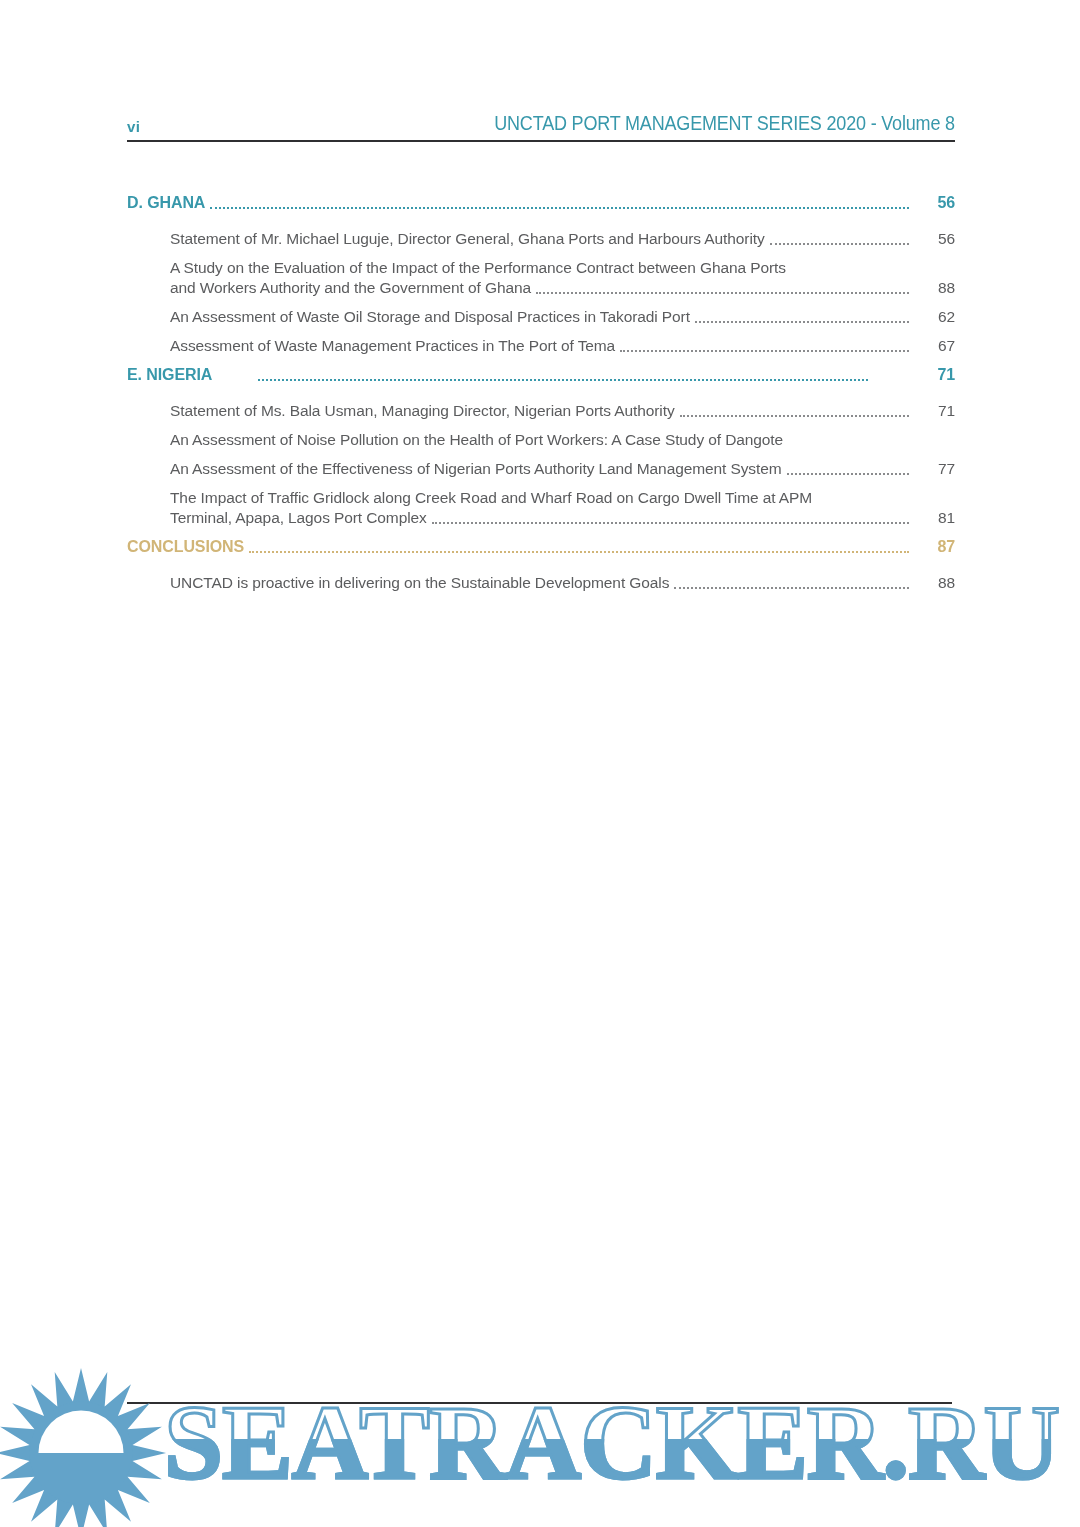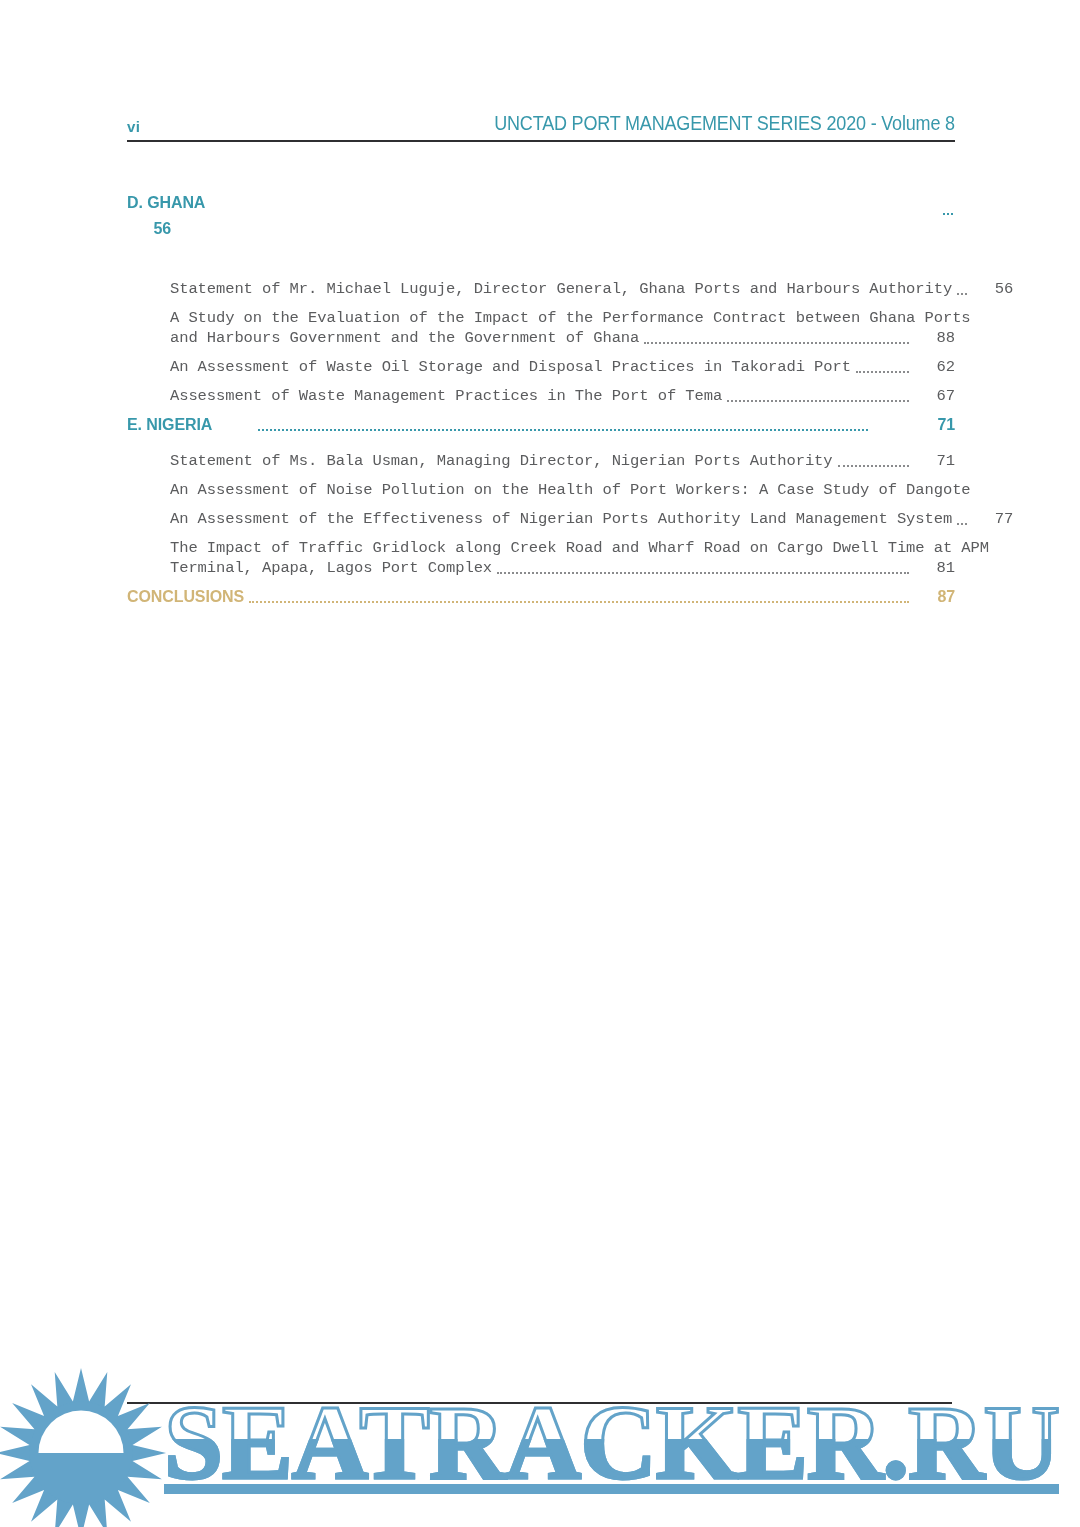--- a/index.html
+++ b/index.html
@@ -36,21 +36,21 @@
     display:flex;align-items:baseline;
     font-weight:700;font-size:16px;line-height:20px;
     margin:8px 0 16px 0;
   }
   .sec-row:first-child{margin-top:0;}
   .sec-label{white-space:nowrap;}
   .entry{
     margin:0 0 9px 43px;
     line-height:20px;
   }
-  .eline{white-space:nowrap;font-family:Liberation Mono, monospace;}
+  .eline{white-space:nowrap;}
   .eline.last{display:flex;align-items:baseline;}
   .etext{white-space:nowrap;}
   .leader{
     flex:1 1 auto;
     border-bottom:2px dotted;
     align-self:flex-end;
     margin:0 2px 4px 5px;
     min-width:10px;
   }
   .leader.gray{border-color:#8a8b8d;}
@@ -67,51 +67,51 @@
     position:absolute;left:-6px;top:8px;width:174px;height:174px;
   }
   .wm-text{
     position:absolute;left:164px;top:32px;
     font-family:"Liberation Serif",serif;
     font-weight:700;font-size:106px;line-height:1;
     letter-spacing:-1px;white-space:nowrap;
     color:transparent;
     -webkit-text-stroke:3px var(--wm,#63a3c9);
     background:linear-gradient(to bottom, rgba(255,255,255,0) 0 46%, var(--wm,#63a3c9) 46% 100%);
-    -webkit-background-clip:text;background-clip:text;text-decoration:underline;
+    -webkit-background-clip:text;background-clip:text;
   }
 </style>
 </head>
 <body style="--wm: #63a3c9;">
 
 <div class="page">
 
   <div class="runhead">
     <span class="folio" style="color: rgb(56, 152, 171);">vi</span>
     <span class="head-title" style="color: rgb(56, 152, 171);">UNCTAD PORT MANAGEMENT SERIES 2020 - Volume 8</span>
   </div>
   <div class="head-rule"></div>
 
   <div class="toc" id="toc" style="color: rgb(91, 92, 94);">
-      <div class="sec-row" style="color: rgb(56, 152, 171); flex-direction: column;">
+      <div class="sec-row" style="color: rgb(56, 152, 171);">
         <span class="sec-label">D. GHANA</span>
         <span class="leader" style="border-color:#3898ab"></span>
         <span class="pg">56</span>
       </div>
       <div class="entry">
         <div class="eline last">
           <span class="etext">Statement of Mr. Michael Luguje, Director General, Ghana Ports and Harbours Authority</span>
           <span class="leader gray"></span>
           <span class="pg">56</span>
         </div>
       </div>
       <div class="entry">
         <div class="eline">A Study on the Evaluation of the Impact of the Performance Contract between Ghana Ports</div>
         <div class="eline last">
-          <span class="etext">and Harbours Government and the Government of Ghana</span>
+          <span class="etext">and Workers Authority and the Government of Ghana</span>
           <span class="leader gray"></span>
           <span class="pg">88</span>
         </div>
       </div>
       <div class="entry">
         <div class="eline last">
           <span class="etext">An Assessment of Waste Oil Storage and Disposal Practices in Takoradi Port</span>
           <span class="leader gray"></span>
           <span class="pg">62</span>
         </div>
@@ -151,20 +151,27 @@
           <span class="etext">Terminal, Apapa, Lagos Port Complex</span>
           <span class="leader gray"></span>
           <span class="pg">81</span>
         </div>
       </div>
       <div class="sec-row" style="color: rgb(209, 181, 119);">
         <span class="sec-label">CONCLUSIONS</span>
         <span class="leader" style="border-color:#d1b577"></span>
         <span class="pg">87</span>
       </div>
+      <div class="entry">
+        <div class="eline last">
+          <span class="etext">UNCTAD is proactive in delivering on the Sustainable Development Goals</span>
+          <span class="leader gray"></span>
+          <span class="pg">88</span>
+        </div>
+      </div>
     </div>
 
   <div class="foot-rule"></div>
 
   <div class="watermark">
     <svg class="sun" viewBox="-90 -90 180 180">
       <polygon id="sun-rays" points="0.0,-88.0 8.4,-53.3 27.2,-83.7 24.5,-48.1 51.7,-71.2 38.2,-38.2 71.2,-51.7 48.1,-24.5 83.7,-27.2 53.3,-8.4 88.0,0.0 53.3,8.4 83.7,27.2 48.1,24.5 71.2,51.7 38.2,38.2 51.7,71.2 24.5,48.1 27.2,83.7 8.4,53.3 0.0,88.0 -8.4,53.3 -27.2,83.7 -24.5,48.1 -51.7,71.2 -38.2,38.2 -71.2,51.7 -48.1,24.5 -83.7,27.2 -53.3,8.4 -88.0,0.0 -53.3,-8.4 -83.7,-27.2 -48.1,-24.5 -71.2,-51.7 -38.2,-38.2 -51.7,-71.2 -24.5,-48.1 -27.2,-83.7 -8.4,-53.3" fill="#63a3c9"></polygon>
       <circle id="sun-disc" r="53" fill="#63a3c9"></circle>
       <path id="sun-dome" d="M -44 0 A 44 44 0 0 1 44 0 Z" fill="#ffffff"></path>
     </svg>

